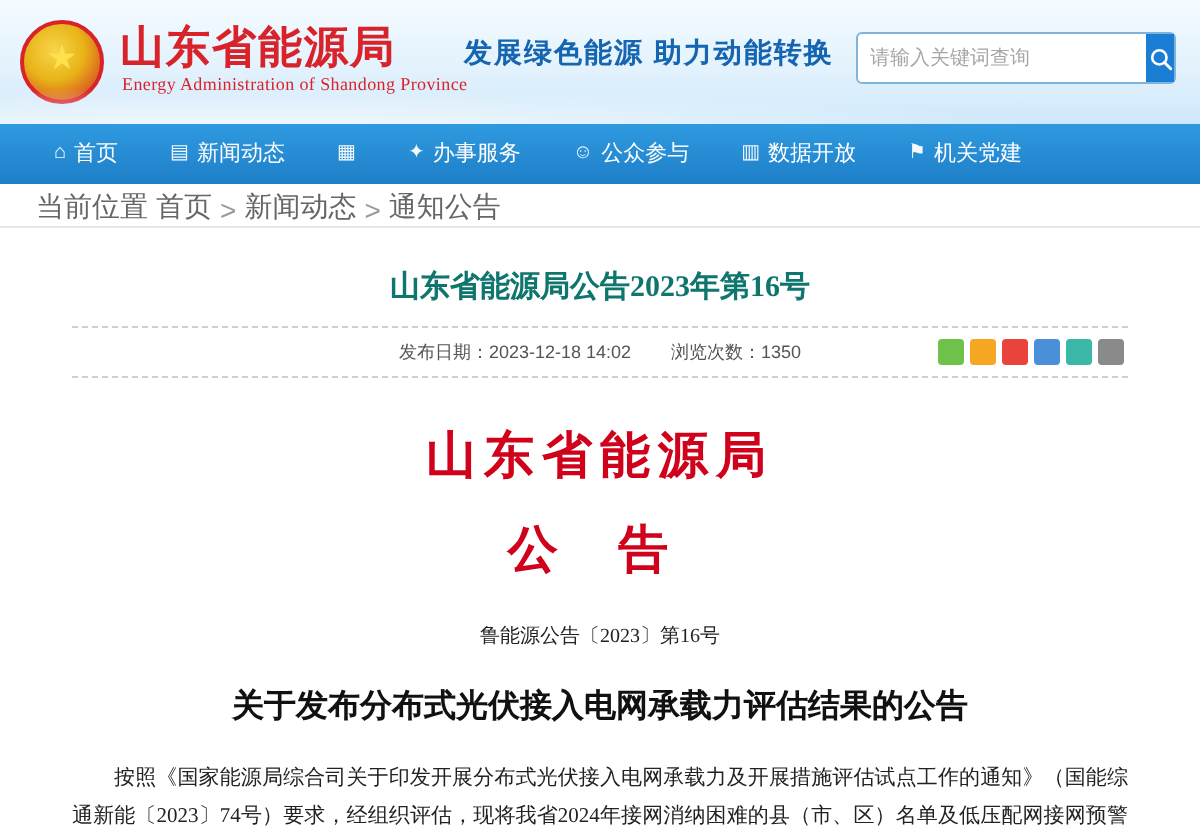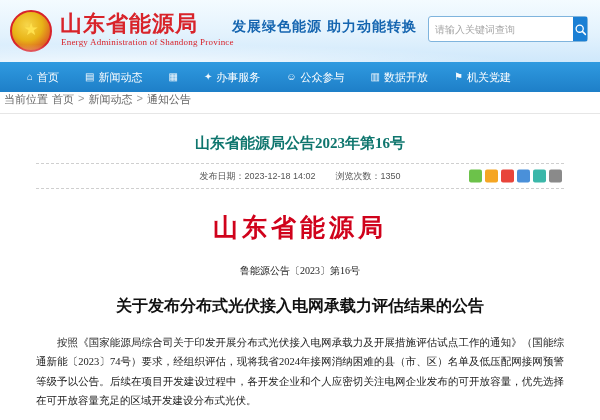--- a/index.html
+++ b/index.html
@@ -123,23 +123,23 @@
     cursor: pointer;
     white-space: nowrap;
   }
   .nav-item .nico { font-size: 10px; opacity: .95; }
 
   
   .crumb {
     height: 22px;
     border-bottom: 1px solid #e6e6e6;
     display: flex;
-    align-items: flex-start;
-    padding-left: 4px;
-    font-size: 11px;
+    align-items: flex-end;
+    padding-left: 18px;
+    font-size: 14px;
     color: #666;
     gap: 4px;
   }
   .crumb a { color: #666; text-decoration: none; cursor: pointer; }
   .crumb .sep { color: #999; }
 
   
   .article {
     padding: 14px 36px 0 36px;
   }
@@ -296,18 +296,19 @@
         <i class="s" style="background:#6cc24a"></i>
         <i class="s" style="background:#f5a623"></i>
         <i class="s" style="background:#e8443a"></i>
         <i class="s" style="background:#4a90d9"></i>
         <i class="s" style="background:#3bb7a9"></i>
         <i class="s" style="background:#8a8a8a"></i>
       </span>
     </div>
 
     <div class="big-title">山东省能源局</div>
+    <div class="big-title2">公 告</div>
     <div class="doc-no">鲁能源公告〔2023〕第16号</div>
     <div class="sub-title">关于发布分布式光伏接入电网承载力评估结果的公告</div>
     <div class="body-p">按照《国家能源局综合司关于印发开展分布式光伏接入电网承载力及开展措施评估试点工作的通知》（国能综通新能〔2023〕74号）要求，经组织评估，现将我省2024年接网消纳困难的县（市、区）名单及低压配网接网预警等级予以公告。后续在项目开发建设过程中，各开发企业和个人应密切关注电网企业发布的可开放容量，优先选择在可开放容量充足的区域开发建设分布式光伏。</div>
   </div>
 
 </div>
 
 </body></html>

